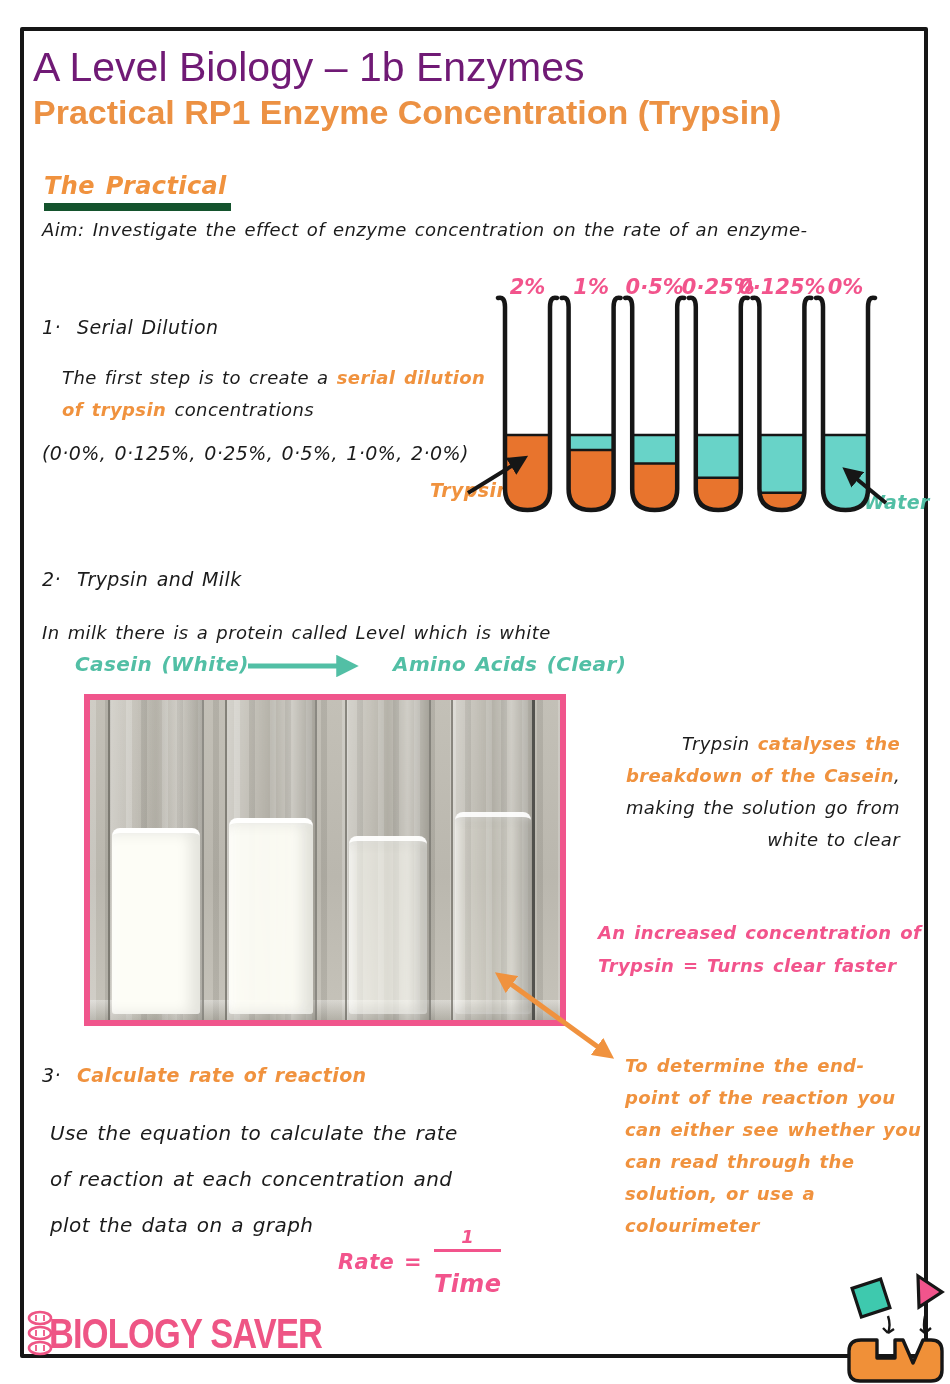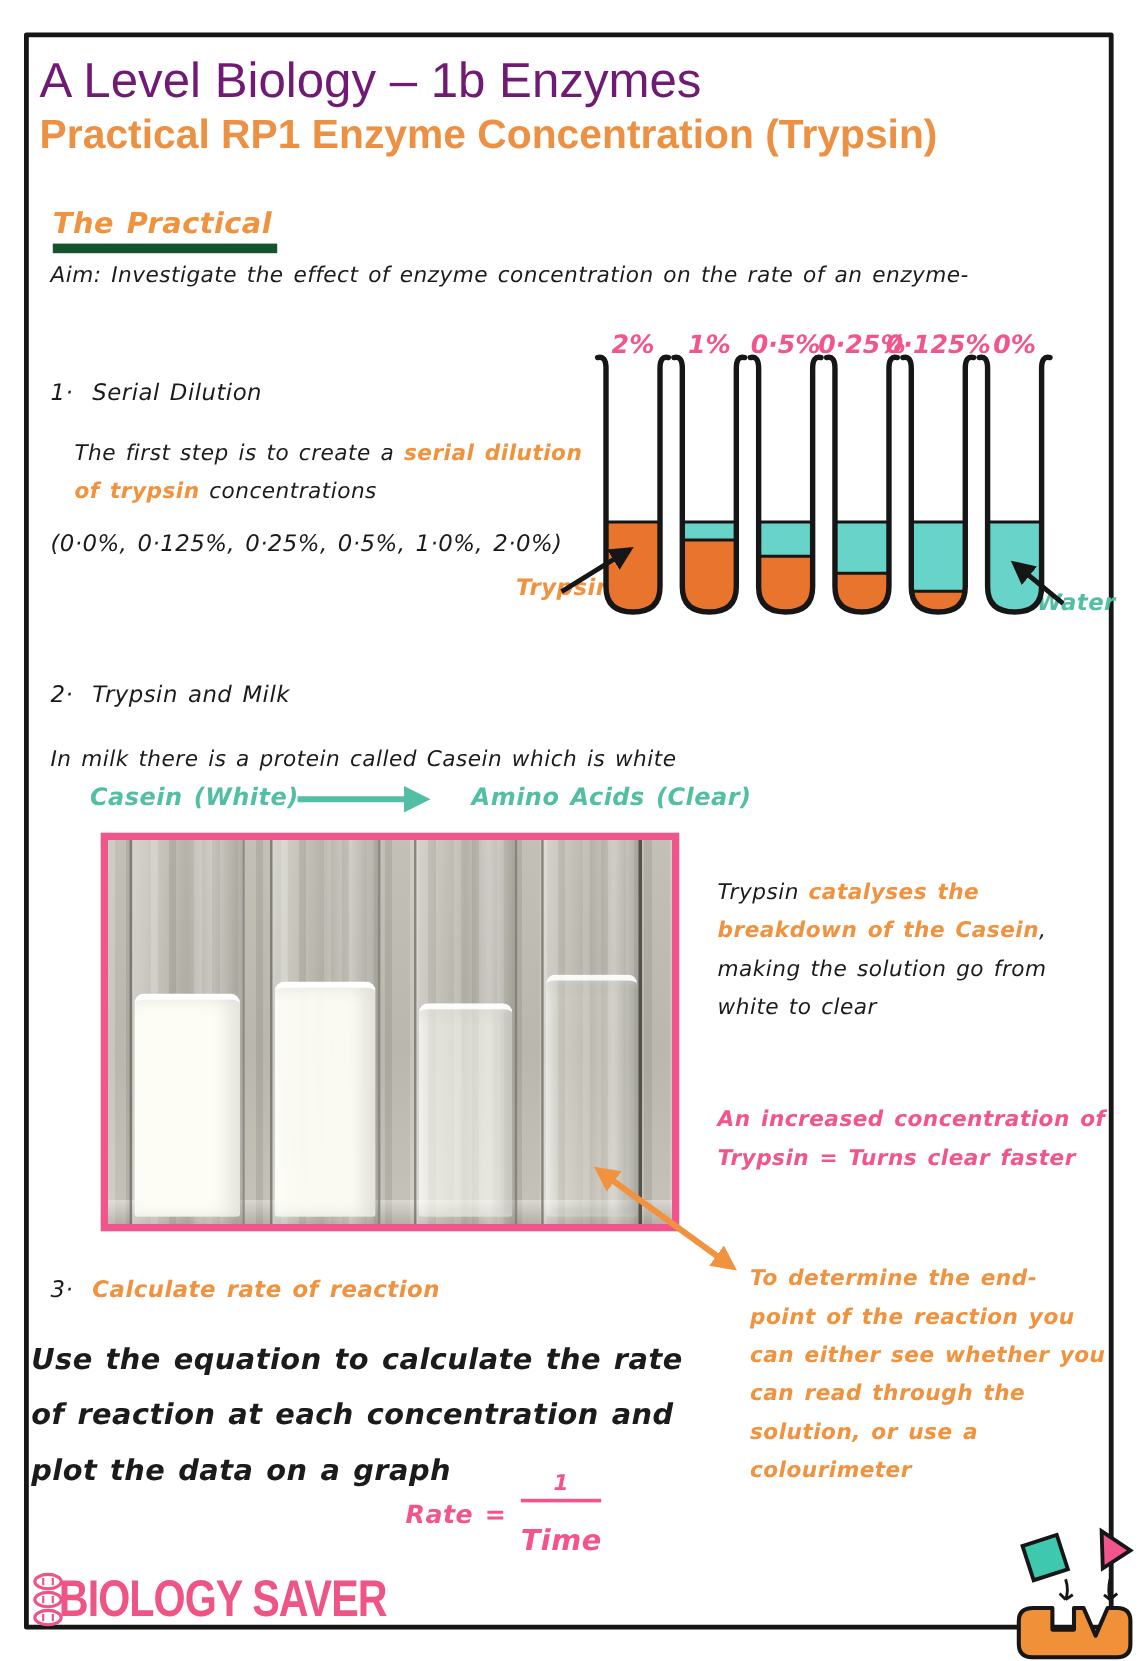--- a/index.html
+++ b/index.html
@@ -59,27 +59,27 @@
         rgba(110,108,98,.16) 50%, rgba(255,255,255,.22) 74%, rgba(95,93,85,.28));
       border-left:2px solid rgba(95,93,85,.5); border-right:2px solid rgba(80,78,70,.55);
   }
   .glass.last { border-right:3px solid rgba(40,40,36,.75); }
   .milk { position:absolute; border-radius:8px 8px 3px 3px;
       border-top:5px solid rgba(255,255,255,.9);
       box-shadow:inset -10px 0 14px rgba(0,0,0,.10), inset 4px 0 8px rgba(255,255,255,.5); }
   #shelf { position:absolute; left:0; top:300px; width:470px; height:20px;
       background:linear-gradient(180deg, rgba(255,255,255,.35), rgba(120,118,108,.25)); }
   
-  #catalyse-note { left:598px; top:728px; width:302px; }
+  #catalyse-note { left:598px; top:728px; width:302px;text-align:right; }
   #pink-note { left:598px; top:916px; font-size:18px; line-height:33px; font-weight:bold; }
   #endpoint-note { left:625px; top:1050px; font-size:18px; line-height:32px; font-weight:bold; }
   
   #step3-head { left:42px; top:1064px; font-size:19px; }
   #step3-head .orange { font-weight:bold; }
-  #step3-body { left:26px; top:1110px; font-size:24px; line-height:46px;font-weight:bold; }
+  #step3-body { left:50px; top:1110px; font-size:20px; line-height:46px; }
   #equation { left:338px; top:1226px; display:flex; align-items:center; }
   #equation .lhs { font-size:21px; font-weight:bold; }
   #equation .frac { margin-left:12px; text-align:center; font-weight:bold; }
   #equation .num { font-size:18px; padding:0 14px 2px 14px; border-bottom:3.5px solid #F2548C; }
   #equation .den { font-size:24px; padding-top:18px; }
   
   #logo { left:26px; top:1308px; height:50px; display:flex; align-items:center; z-index:6; }
   #logo-text { font-family:"Liberation Sans", sans-serif; font-size:43px; font-weight:bold;
       color:#EE5585; transform:scaleX(.8); transform-origin:left center; margin-left:-7px;
       letter-spacing:-1px; white-space:nowrap; }
@@ -177,21 +177,21 @@
       <rect x="328" y="165" width="45" height="75" fill="#68D3C8"></rect>
       <line x1="328" y1="165" x2="373" y2="165" stroke="#161616" stroke-width="2.6"></line>
     </g>
     <path d="M321,28 Q328,26 328,37 L328,219 Q328,240 350.5,240 Q373,240 373,219 L373,37 Q373,26 380,28" fill="none" stroke="#161616" stroke-width="4.5" stroke-linecap="round"></path>
     <text x="350.5" y="24" text-anchor="middle" fill="#F2548C" font-size="21" font-style="italic" font-weight="bold">0%</text>
   </svg>
 
 <div id="step2-head" class="abs hand">
   <span class="stepnum">2·</span><span>Trypsin and Milk</span>
 </div>
-<div id="step2-body" class="abs hand body18">In milk there is a protein called Casein which is white</div>
+<div id="step2-body" class="abs hand body18">In milk there is a protein called Level which is white</div>
 <div id="reaction-from" class="abs hand teal">Casein (White)</div>
 <div id="reaction-to" class="abs hand teal">Amino Acids (Clear)</div>
 
 <div id="photo" class="abs">
   <div id="photo-inner">
     <div id="shelf"></div>
   <div class="glass" style="left: 18px; width: 96px;"></div>
       <div class="milk" style="left: 22px; width: 88px; top: 128px; height: 186px; background: rgb(253, 253, 246);"></div>
       <div class="glass" style="left: 135px; width: 92px;"></div>
       <div class="milk" style="left: 139px; width: 84px; top: 118px; height: 196px; background: rgba(253, 253, 246, 0.95);"></div>

